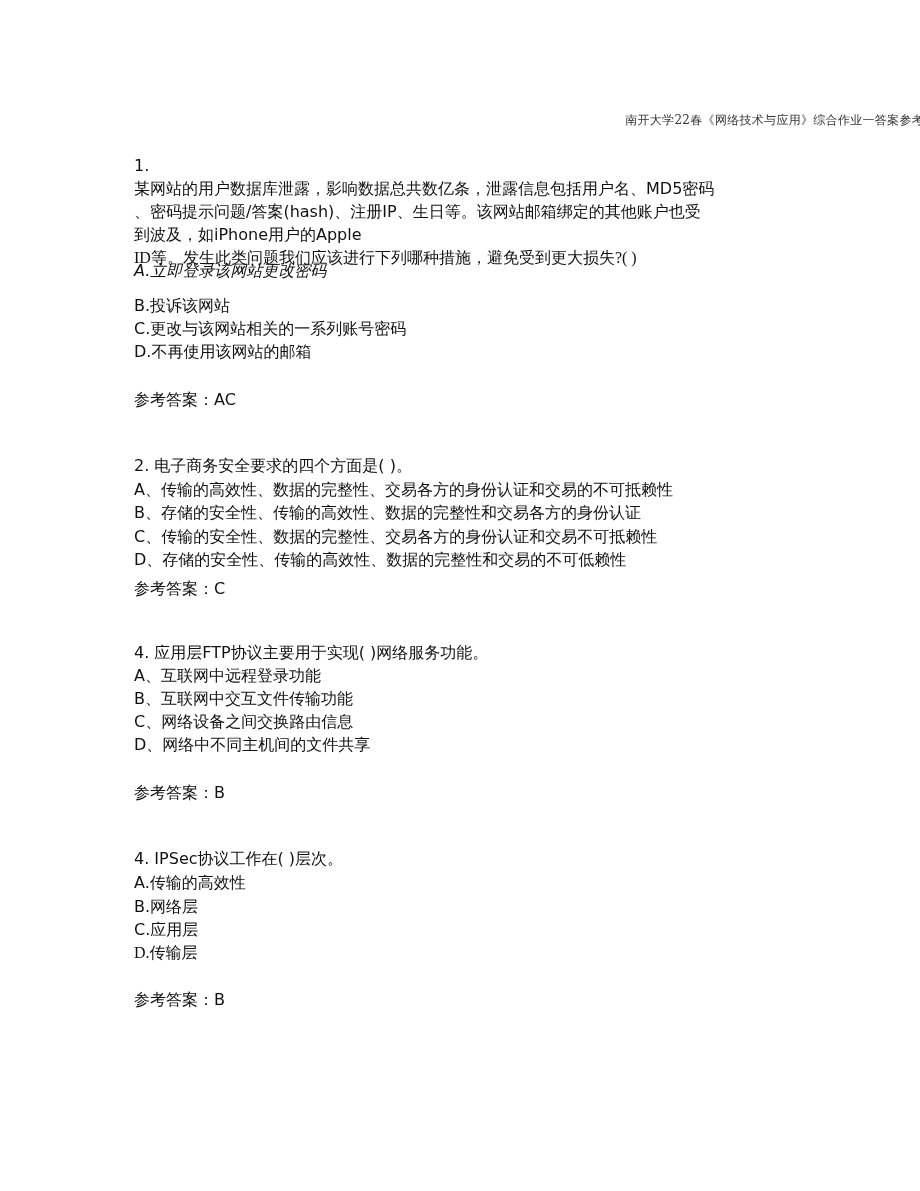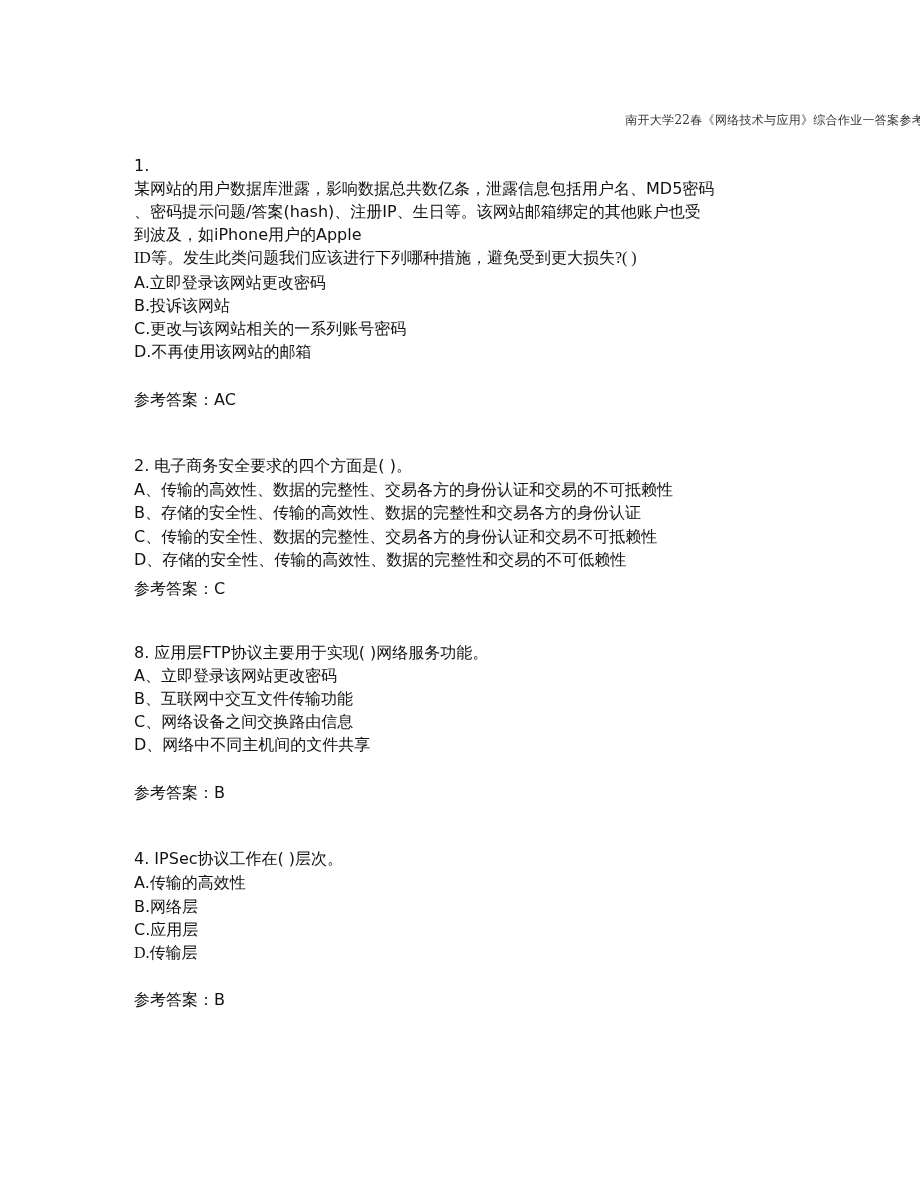--- a/index.html
+++ b/index.html
@@ -53,39 +53,39 @@
 <div class="page">
 
   <div class="doc-title">南开大学22春《网络技术与应用》综合作业一答案参考</div>
 
   <div>
     <div class="line" style="top:156px;">1.</div>
     <div class="line" style="top:179px;">某网站的用户数据库泄露，影响数据总共数亿条，泄露信息包括用户名、MD5密码</div>
     <div class="line" style="top:202px;">、密码提示问题/答案(hash)、注册IP、生日等。该网站邮箱绑定的其他账户也受</div>
     <div class="line" style="top:225px;">到波及，如iPhone用户的Apple</div>
     <div class="line" style="top:248px;font-family:Liberation Serif, serif;">ID等。发生此类问题我们应该进行下列哪种措施，避免受到更大损失?(  )</div>
-    <div class="line" style="top:273px;">A.立即登录该网站更改密码</div>
+    <div class="line" style="top:261px;font-style:italic;">A.立即登录该网站更改密码</div>
     <div class="line" style="top:296px;">B.投诉该网站</div>
     <div class="line" style="top:319px;">C.更改与该网站相关的一系列账号密码</div>
     <div class="line" style="top:342px;">D.不再使用该网站的邮箱</div>
     <div class="line answer" style="top:390px;">参考答案：AC</div>
   </div>
 
   <div>
     <div class="line" style="top:456px;">2. 电子商务安全要求的四个方面是(  )。</div>
     <div class="line" style="top:480px;">A、传输的高效性、数据的完整性、交易各方的身份认证和交易的不可抵赖性</div>
     <div class="line" style="top:503px;">B、存储的安全性、传输的高效性、数据的完整性和交易各方的身份认证</div>
     <div class="line" style="top:527px;">C、传输的安全性、数据的完整性、交易各方的身份认证和交易不可抵赖性</div>
     <div class="line" style="top:550px;">D、存储的安全性、传输的高效性、数据的完整性和交易的不可低赖性</div>
     <div class="line answer" style="top:579px;">参考答案：C</div>
   </div>
 
   <div>
-    <div class="line" style="top:643px;">8. 应用层FTP协议主要用于实现(  )网络服务功能。</div>
-    <div class="line" style="top:666px;">A、立即登录该网站更改密码</div>
+    <div class="line" style="top:643px;">4. 应用层FTP协议主要用于实现(  )网络服务功能。</div>
+    <div class="line" style="top:666px;">A、互联网中远程登录功能</div>
     <div class="line" style="top:689px;">B、互联网中交互文件传输功能</div>
     <div class="line" style="top:712px;">C、网络设备之间交换路由信息</div>
     <div class="line" style="top:735px;">D、网络中不同主机间的文件共享</div>
     <div class="line answer" style="top:783px;">参考答案：B</div>
   </div>
 
   <div>
     <div class="line" style="top:849px;">4. IPSec协议工作在(  )层次。</div>
     <div class="line" style="top:873px;">A.传输的高效性</div>
     <div class="line" style="top:897px;">B.网络层</div>

